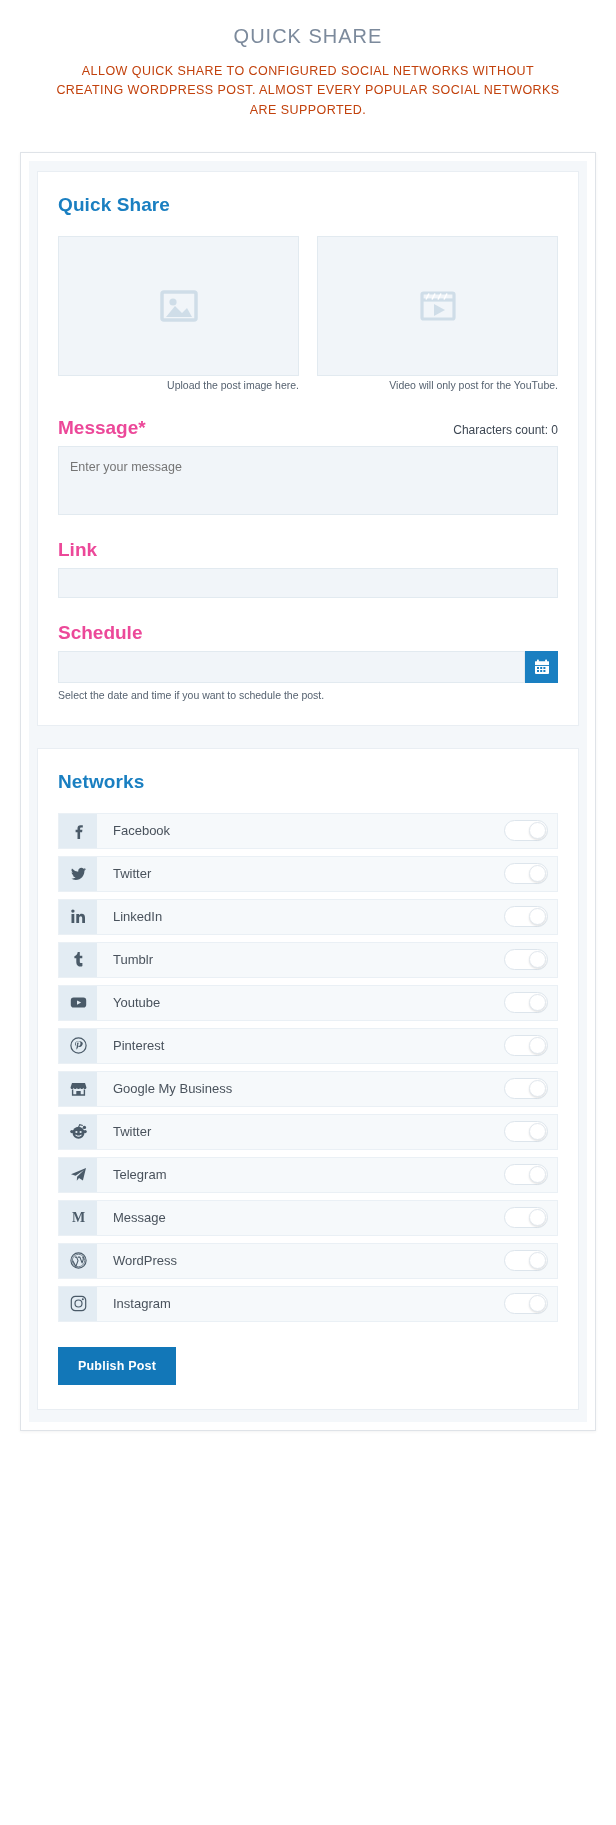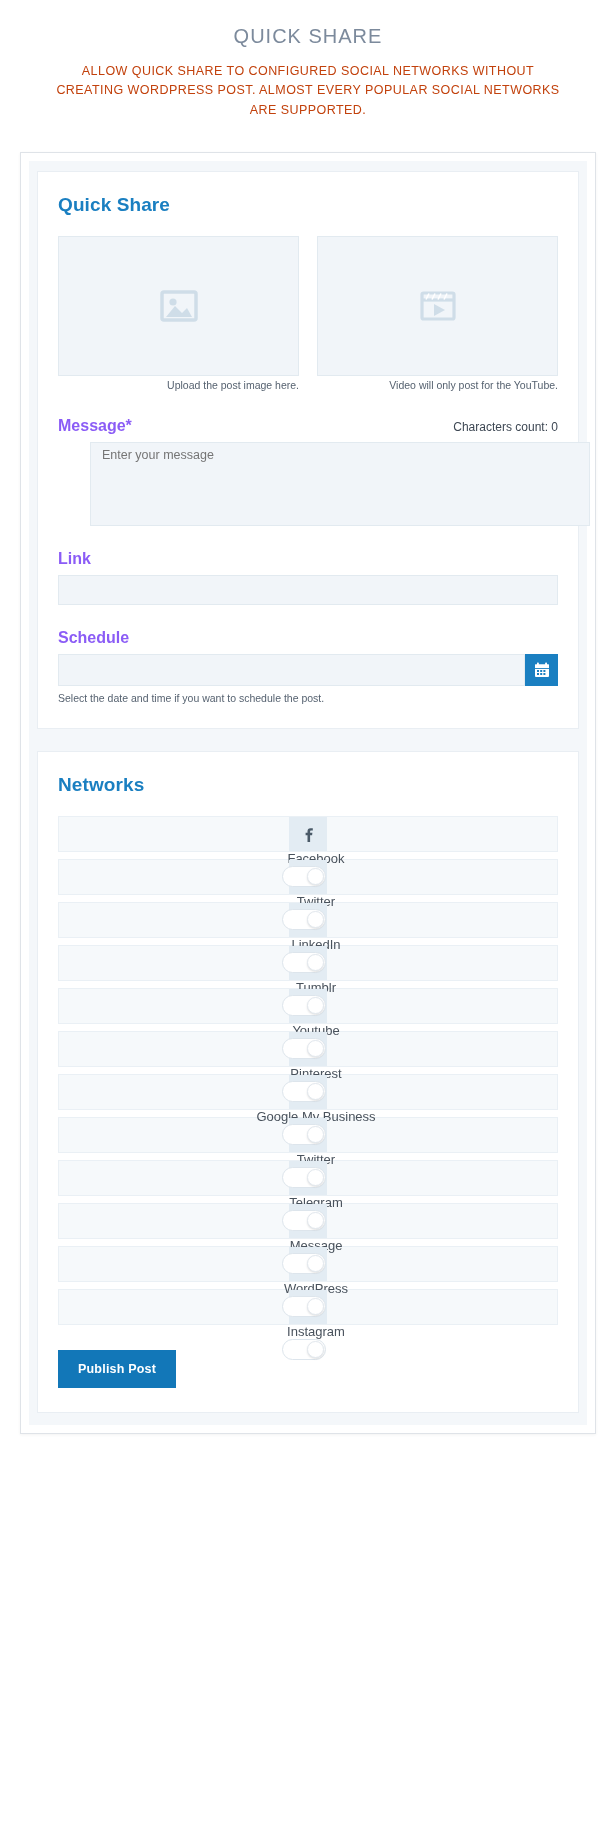--- a/index.html
+++ b/index.html
@@ -55,46 +55,46 @@
   .media-caption {
     margin-top: 3px; font-size: 10.5px; color: #566270; line-height: 1.3; text-align: right;
   }
 
   
   .field { margin-top: 24px; }
   .field-head {
     display: flex; justify-content: space-between; align-items: baseline;
     margin-bottom: 7px;
   }
-  .field-label { font-size: 16px; font-weight: 700; color: #8b5cf6; }
+  .field-label { font-size: 19px; font-weight: 700; color: #ec4899; }
   .char-count { font-size: 12px; color: #3d4753; font-weight: 400; }
   .input-box {
     width: 100%; background: #f1f5f9; border: 1px solid #e2eaf0;
     font-family: "Liberation Sans", sans-serif;
     font-size: 12.5px; color: #6b7682; padding: 9px 11px;
     display: block; outline: none;
   }
-  textarea.input-box { height: 84px; resize: none; line-height: 1.5; padding-top: 3px; margin-left: 32px; }
+  textarea.input-box { height: 69px; resize: none; line-height: 1.5; padding-top: 11px; }
   input.input-box { height: 30px; }
   .helper { margin-top: 6px; font-size: 10.5px; color: #566270; }
 
   .sched-row { display: flex; }
   .sched-row .input-box { flex: 1; height: 32px; }
   .cal-btn {
     width: 33px; height: 32px; background: #1a7fc1; border: 1px solid #1a7fc1;
     display: flex; align-items: center; justify-content: center;
     cursor: pointer; flex: none;
   }
 
   
   .net-list { margin-top: 4px; }
   .net-row {
     display: flex; align-items: center;
     background: #f6f9fb; border: 1px solid #eaf0f5;
-    height: 36px; margin-bottom: 7px; flex-direction: column;
+    height: 36px; margin-bottom: 7px;
   }
   .net-icon {
     width: 38px; height: 34px; background: #e3ecf3;
     display: flex; align-items: center; justify-content: center;
     flex: none; color: #4a5a68;
   }
   .net-name {
     flex: 1; padding-left: 16px; font-size: 13px;
     color: #49525c; font-weight: 400;
   }

